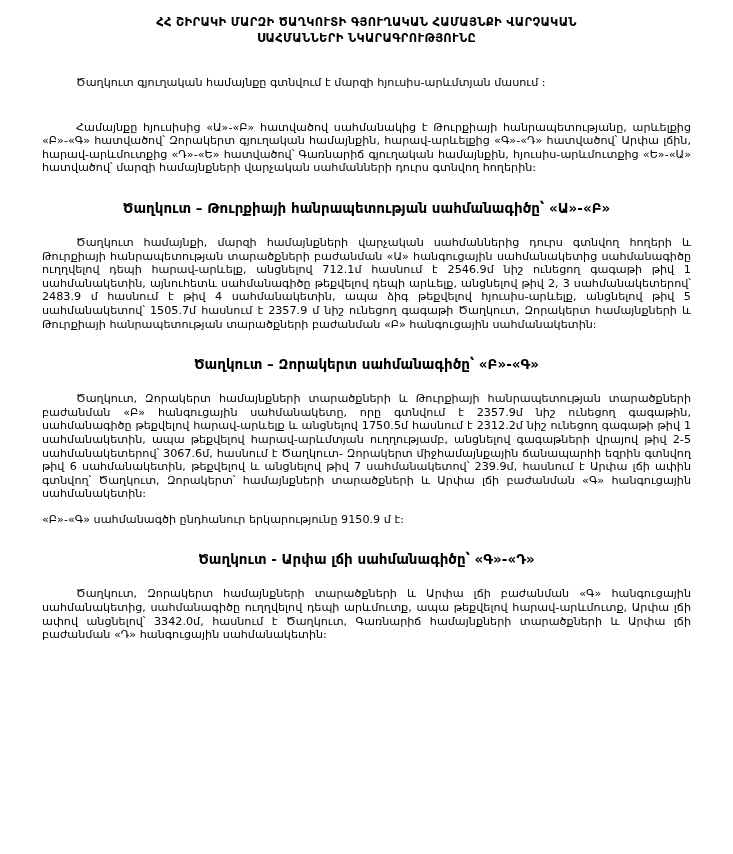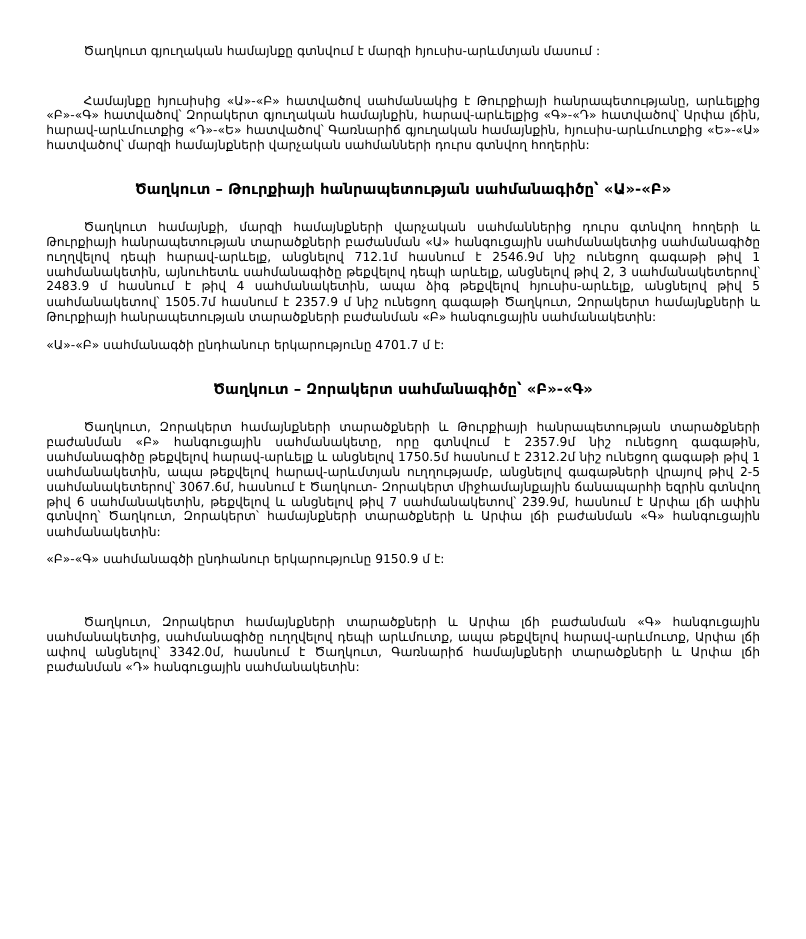--- a/index.html
+++ b/index.html
@@ -54,47 +54,51 @@
   }
   .spaced {
     letter-spacing: 0.3px;
   }
 </style>
 </head>
 <body>
 
 <div class="page">
 
+  <div class="doc-title">
+    <span class="spaced">ՀՀ ՇԻՐԱԿԻ ՄԱՐԶԻ ԾԱՂԿՈՒՏԻ  ԳՅՈՒՂԱԿԱՆ ՀԱՄԱՅՆՔԻ ՎԱՐՉԱԿԱՆ</span>
+    <span class="line2 spaced">ՍԱՀՄԱՆՆԵՐԻ ՆԿԱՐԱԳՐՈՒԹՅՈՒՆԸ</span>
+  </div>
 
   <div class="gap-lg"></div>
 
   <p class="body-text">Ծաղկուտ գյուղական համայնքը գտնվում է մարզի հյուսիս-արևմտյան մասում :</p>
 
   <div class="gap-sm"></div>
 
   <p class="body-text">Համայնքը հյուսիսից «Ա»-«Բ» հատվածով սահմանակից է Թուրքիայի հանրապետությանը, արևելքից «Բ»-«Գ» հատվածով՝ Զորակերտ գյուղական  համայնքին, հարավ-արևելքից «Գ»-«Դ» հատվածով՝ Արփա լճին, հարավ-արևմուտքից «Դ»-«Ե» հատվածով՝ Գառնարիճ գյուղական համայնքին,  հյուսիս-արևմուտքից «Ե»-«Ա» հատվածով՝ մարզի համայնքների վարչական սահմանների դուրս գտնվող հողերին:</p>
 
   <div class="gap-md"></div>
 
   <h2 class="section-head">Ծաղկուտ – Թուրքիայի հանրապետության  սահմանագիծը՝ «Ա»-«Բ»</h2>
 
   <div class="gap-sm"></div>
 
   <p class="body-text">Ծաղկուտ համայնքի, մարզի համայնքների վարչական սահմաններից դուրս գտնվող հողերի և Թուրքիայի հանրապետության տարածքների բաժանման «Ա» հանգուցային սահմանակետից սահմանագիծը ուղղվելով դեպի  հարավ-արևելք, անցնելով 712.1մ հասնում է 2546.9մ նիշ ունեցող գագաթի թիվ 1 սահմանակետին, այնուհետև սահմանագիծը թեքվելով դեպի արևելք, անցնելով թիվ 2, 3 սահմանակետերով՝ 2483.9 մ հասնում է թիվ 4 սահմանակետին, ապա ձիգ թեքվելով հյուսիս-արևելք, անցնելով թիվ 5 սահմանակետով՝ 1505.7մ հասնում է 2357.9 մ նիշ ունեցող գագաթի Ծաղկուտ, Զորակերտ համայնքների և Թուրքիայի հանրապետության  տարածքների բաժանման «Բ» հանգուցային սահմանակետին:</p>
-  <p class="body-text no-indent">«Ա»-«Բ» սահմանագծի ընդհանուր երկարությունը 4701.7 մ է:</p>
 
   <div class="gap-md"></div>
 
   <h2 class="section-head">Ծաղկուտ – Զորակերտ  սահմանագիծը՝ «Բ»-«Գ»</h2>
 
   <div class="gap-sm"></div>
 
   <p class="body-text">Ծաղկուտ, Զորակերտ համայնքների տարածքների և Թուրքիայի հանրապետության տարածքների բաժանման «Բ» հանգուցային սահմանակետը, որը գտնվում է 2357.9մ նիշ ունեցող գագաթին, սահմանագիծը թեքվելով հարավ-արևելք և անցնելով 1750.5մ հասնում է 2312.2մ նիշ ունեցող գագաթի թիվ 1 սահմանակետին, ապա թեքվելով հարավ-արևմտյան ուղղությամբ, անցնելով գագաթների վրայով   թիվ 2-5 սահմանակետերով՝ 3067.6մ, հասնում է Ծաղկուտ- Զորակերտ միջհամայնքային  ճանապարհի եզրին գտնվող թիվ 6 սահմանակետին, թեքվելով և անցնելով թիվ 7 սահմանակետով՝  239.9մ, հասնում է Արփա լճի ափին գտնվող՝ Ծաղկուտ, Զորակերտ՝ համայնքների  տարածքների  և Արփա  լճի  բաժանման  «Գ»  հանգուցային սահմանակետին:</p>
   <p class="body-text no-indent">«Բ»-«Գ» սահմանագծի ընդհանուր երկարությունը 9150.9 մ է:</p>
 
   <div class="gap-md"></div>
 
+  <h2 class="section-head">Ծաղկուտ - Արփա լճի սահմանագիծը՝ «Գ»-«Դ»</h2>
 
   <div class="gap-sm"></div>
 
   <p class="body-text">Ծաղկուտ, Զորակերտ համայնքների տարածքների և Արփա լճի բաժանման «Գ» հանգուցային սահմանակետից, սահմանագիծը ուղղվելով դեպի արևմուտք, ապա թեքվելով հարավ-արևմուտք, Արփա լճի ափով անցնելով՝ 3342.0մ, հասնում է Ծաղկուտ, Գառնարիճ համայնքների տարածքների և Արփա լճի բաժանման «Դ» հանգուցային սահմանակետին:</p>
 
 </div>
 
 </body></html>

